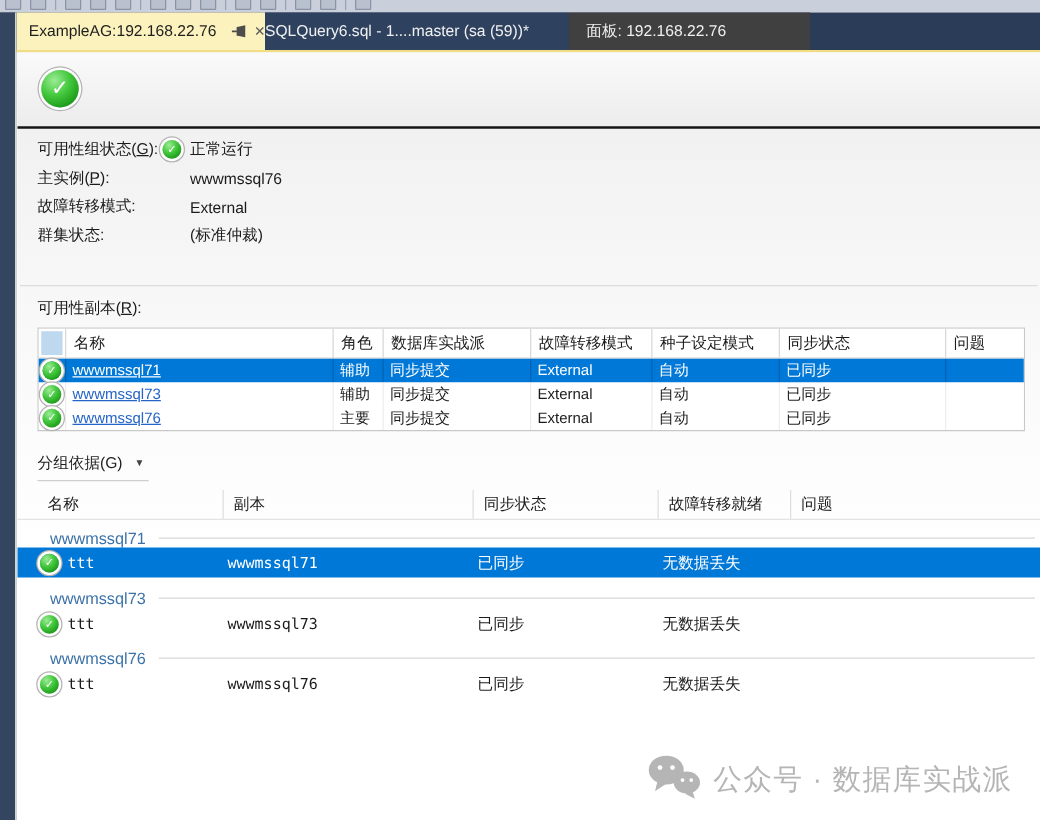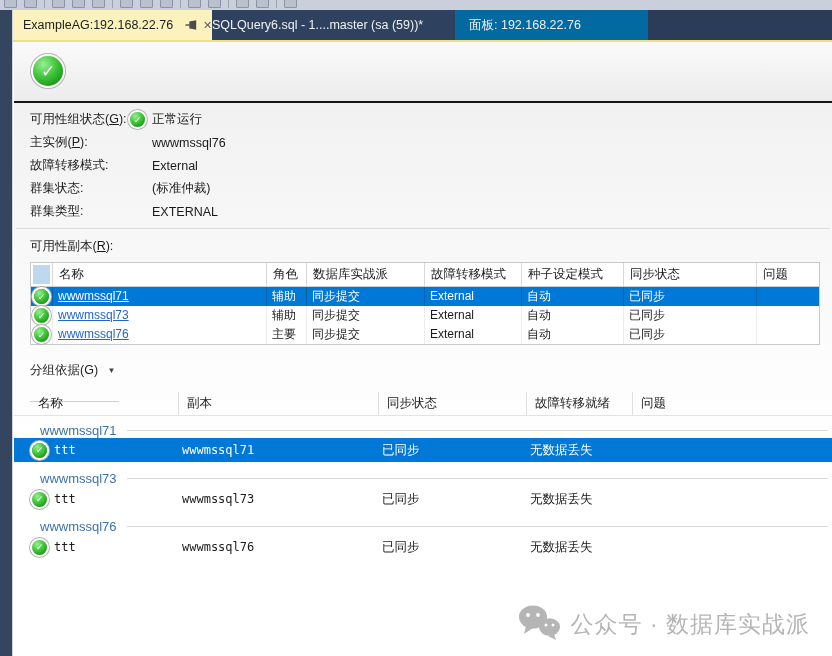--- a/index.html
+++ b/index.html
@@ -11,21 +11,21 @@
   .toolbar { position:absolute; left:0; top:0; width:832px; height:10px; background:#c9cfdb; overflow:hidden; display:flex; align-items:flex-start; gap:7px; padding-left:4px; }
   .tb-ico { width:13px; height:14px; margin-top:-6px; border:1px solid #8b93a5; background:#b9c1cf; border-radius:1px; flex:0 0 auto; }
   .tb-sep { width:1px; height:8px; background:#9aa2b2; margin-top:0; flex:0 0 auto; }
 
   
   .tabbar { position:absolute; left:0; top:10px; width:832px; height:30px; background:#2b3c59; }
   .tab-strip-x { position:absolute; left:2px; top:6px; width:11px; height:18px; color:#9aa3b2; font-size:10px; line-height:18px; text-align:center; cursor:pointer; }
   .tab { position:absolute; top:0; height:30px; display:flex; align-items:center; font-size:12.5px; cursor:pointer; }
   .tab-active { left:13px; width:199px; background:#fbf2bd; color:#1e1e1e; padding-left:10px; }
   .tab-doc { left:212px; width:243px; background:#2e4260; color:#f0f0f0; }
-  .tab-panel { left:455px; width:193px; background:#0369a1; color:#f0f0f0; padding-left:14px; }
+  .tab-panel { left:455px; width:193px; background:#404040; color:#f0f0f0; padding-left:14px; }
   .tab-pin { margin-left:12px; width:14px; height:14px; display:inline-flex; align-items:center; justify-content:center; }
   .tab-close { margin-left:6px; width:14px; height:14px; color:#5c5c5c; font-size:11px; display:inline-flex; align-items:center; justify-content:center; }
   .accent-line { position:absolute; left:13px; top:40px; width:819px; height:2px; background:#f1dd84; }
 
   
   .leftstrip { position:absolute; left:0; top:10px; width:13px; height:646px; background:#33455f; border-right:1px solid #d4d4d4; }
 
   
   .main { position:absolute; left:14px; top:42px; width:818px; height:614px; background:linear-gradient(180deg,#efeeee 0%,#f7f7f7 30%,#ffffff 65%); }
 
@@ -60,21 +60,21 @@
   .t1-cell { font-size:12px; color:#1b1b1b; line-height:19px; padding-left:5px; border-right:1px solid #ededed; overflow:hidden; white-space:nowrap; }
   .t1-cell:last-child { border-right:none; }
   .t1-icon-cell { display:flex; align-items:center; justify-content:center; border-right:1px solid #ededed; }
   .t1-row.sel { background:#0078d7; }
   .t1-row.sel .t1-cell { color:#fff; border-right-color:rgba(0,0,0,0.18); }
   .t1-row.sel .t1-icon-cell { border-right-color:rgba(0,0,0,0.18); }
   a.rep-link { color:#2565c7; text-decoration:underline; cursor:pointer; }
   .t1-row.sel a.rep-link { color:#fff; }
 
   
-  .groupby { position:absolute; left:16px; top:318px; display:inline-block; padding:2px 4px 22px 0; border-bottom:1px solid #cfcfcf; font-size:12.5px; color:#1e1e1e; cursor:pointer; }
+  .groupby { position:absolute; left:16px; top:318px; display:inline-block; padding:2px 4px 5px 0; border-bottom:1px solid #cfcfcf; font-size:12.5px; color:#1e1e1e; cursor:pointer; }
   .caret { display:inline-block; margin-left:6px; font-size:8px; color:#444; vertical-align:middle; }
 
   .t2-head { position:absolute; left:0; top:350px; width:818px; height:24px; display:grid; grid-template-columns:140px 200px 148px 106px 1fr; padding-left:24px; border-bottom:1px solid #e3e3e3; }
   .t2-hcell { font-size:12.5px; color:#1b1b1b; line-height:22px; padding-left:8px; overflow:hidden; white-space:nowrap; }
   .t2-hcell.b { border-left:1px solid #dedede; }
   .t2-hcell:first-child { padding-left:0; }
 
   .grp-hdr { position:absolute; left:0; width:818px; height:20px; display:flex; align-items:center; padding-left:26px; }
   .grp-name { font-size:13px; color:#3c72a8; flex:0 0 auto; }
   .grp-line { flex:1 1 auto; height:1px; background:#d9d9d9; margin:0 4px 0 10px; }
@@ -165,25 +165,20 @@
       <div class="prop-row">
         <span class="prop-label"><span>故障转移模式:</span></span>
         <span class="prop-icon-slot"></span>
         <span class="prop-value">External</span>
       </div>
       <div class="prop-row">
         <span class="prop-label"><span>群集状态:</span></span>
         <span class="prop-icon-slot"></span>
         <span class="prop-value">(标准仲裁)</span>
       </div>
-      <div class="prop-row">
-        <span class="prop-label"><span>群集类型:</span></span>
-        <span class="prop-icon-slot"></span>
-        <span class="prop-value">EXTERNAL</span>
-      </div>
     </div>
 
     <div class="sect-sep"></div>
 
     <div class="replicas-label"><span>可用性副本(</span><span class="akey">R</span><span>):</span></div>
 
     <div class="t1">
       <div class="t1-hrow">
         <div class="t1-hicon">
             <div></div>

